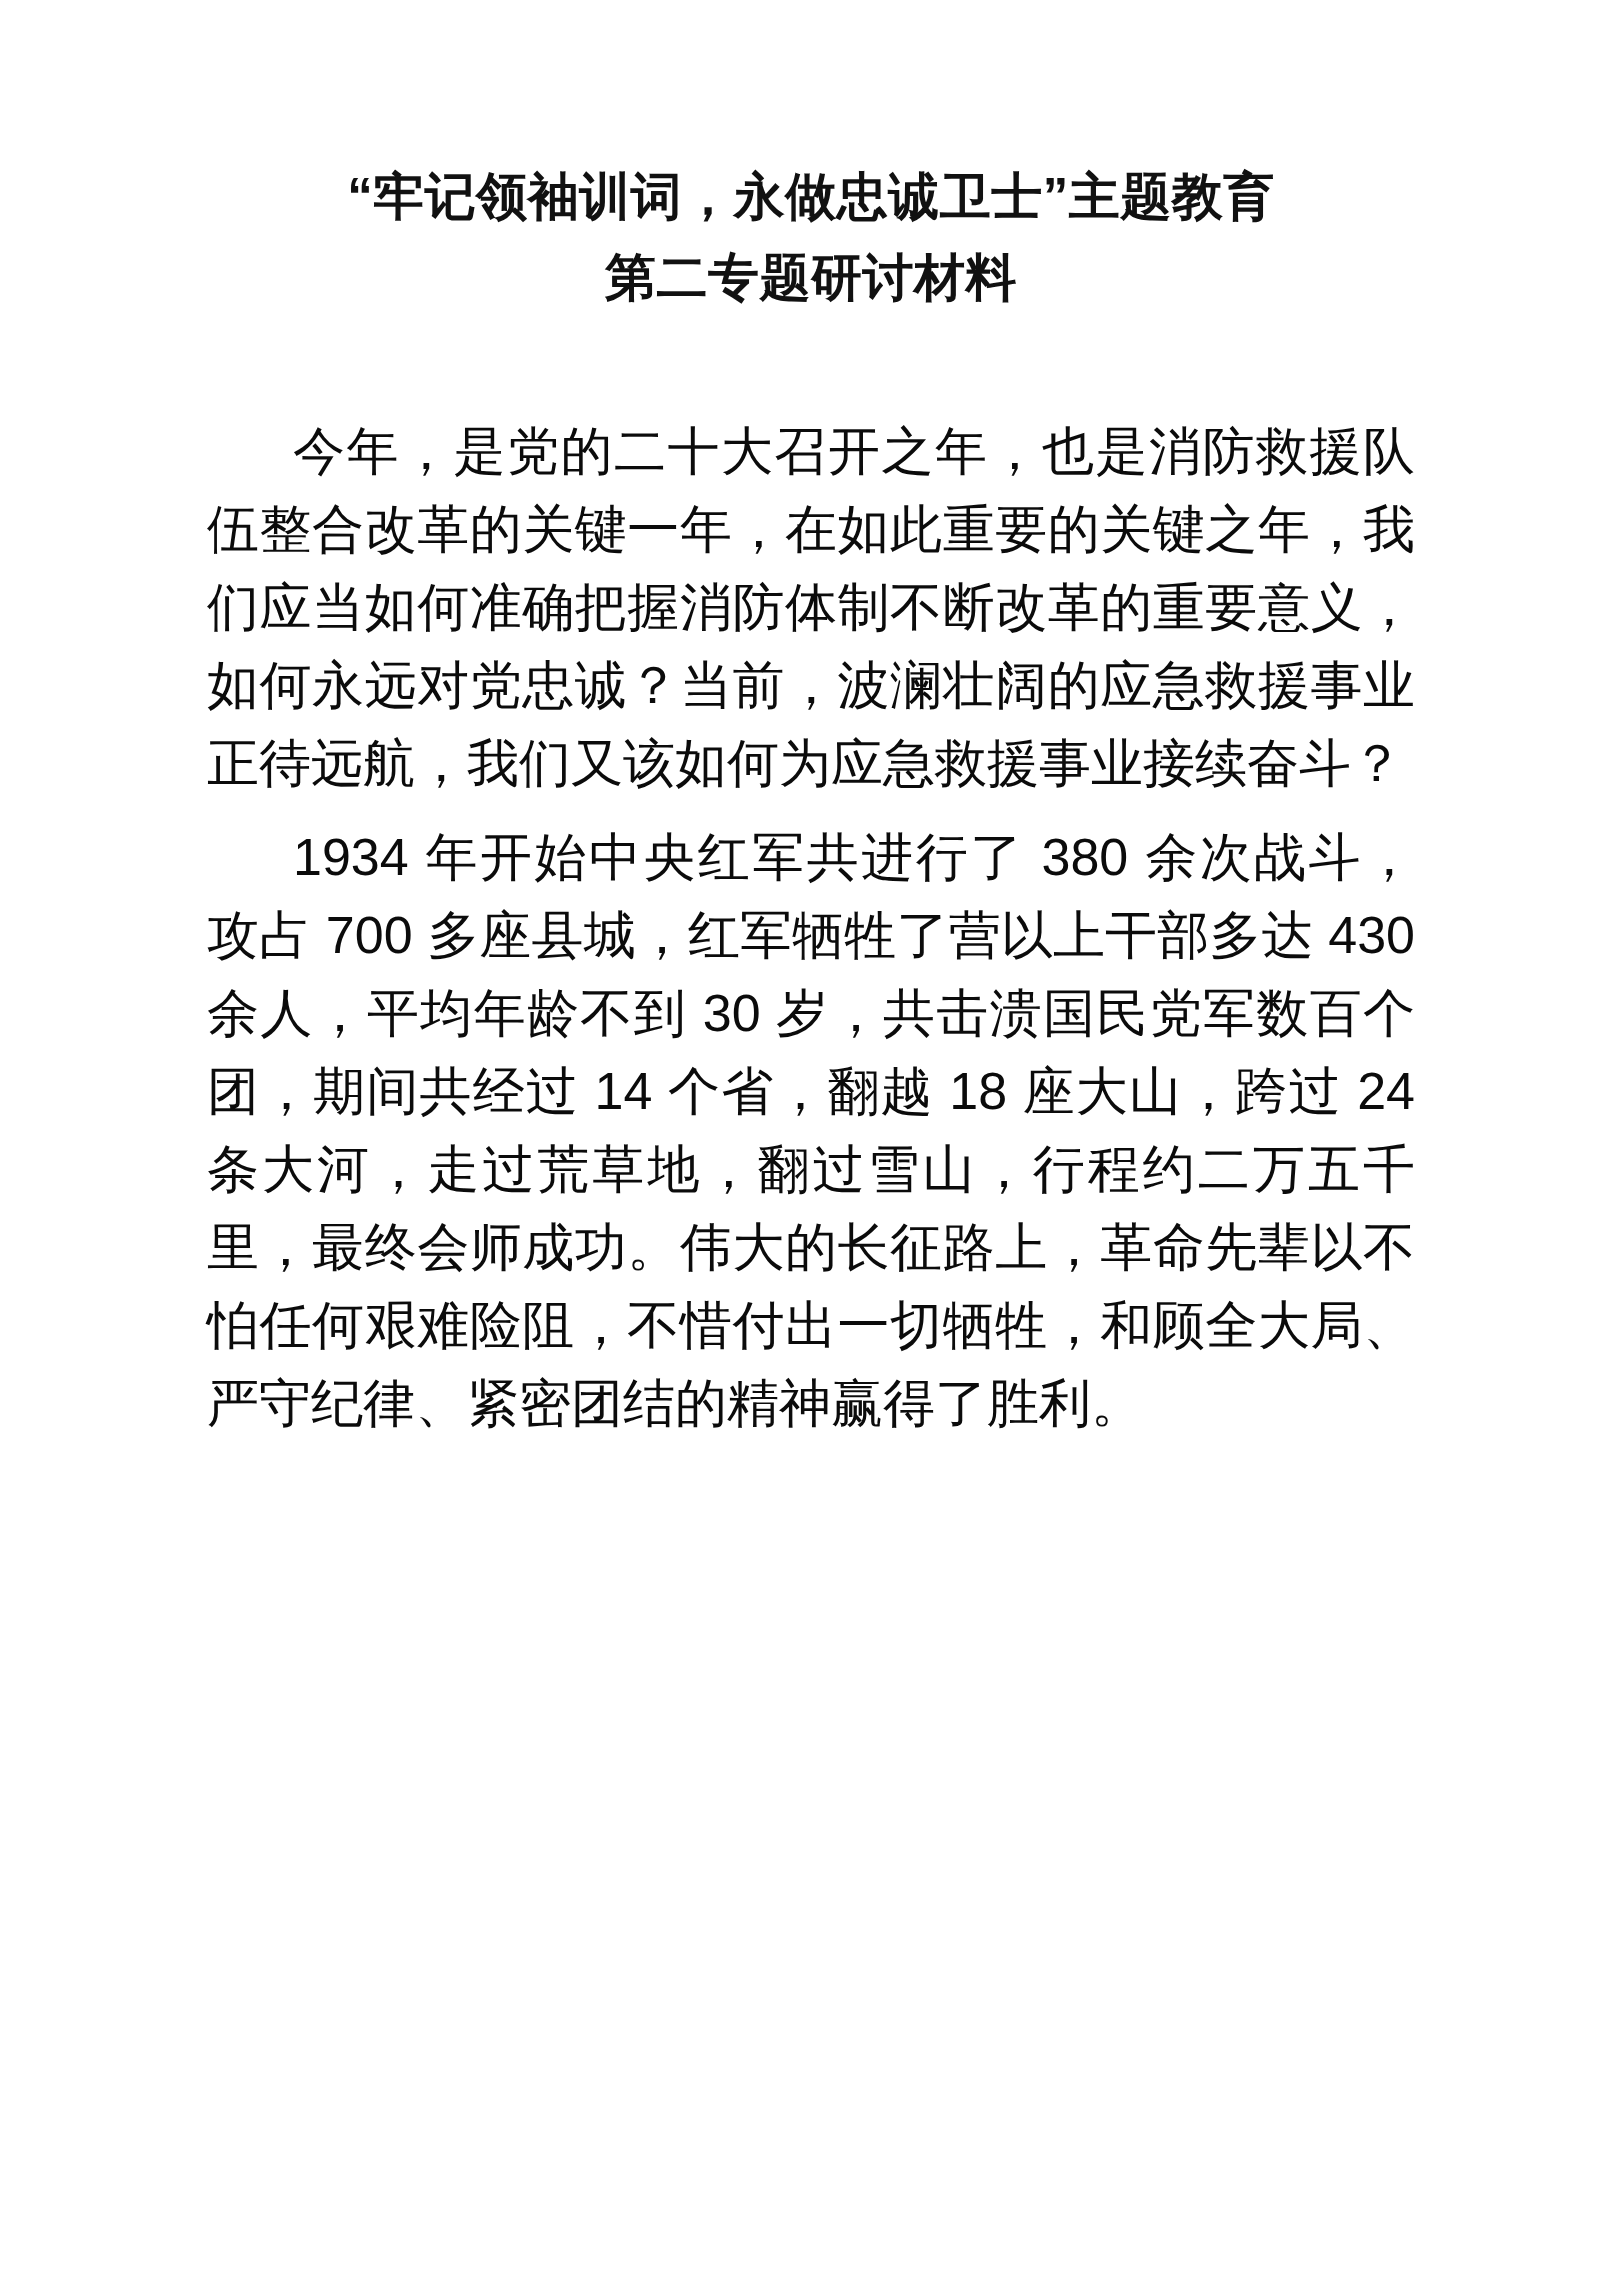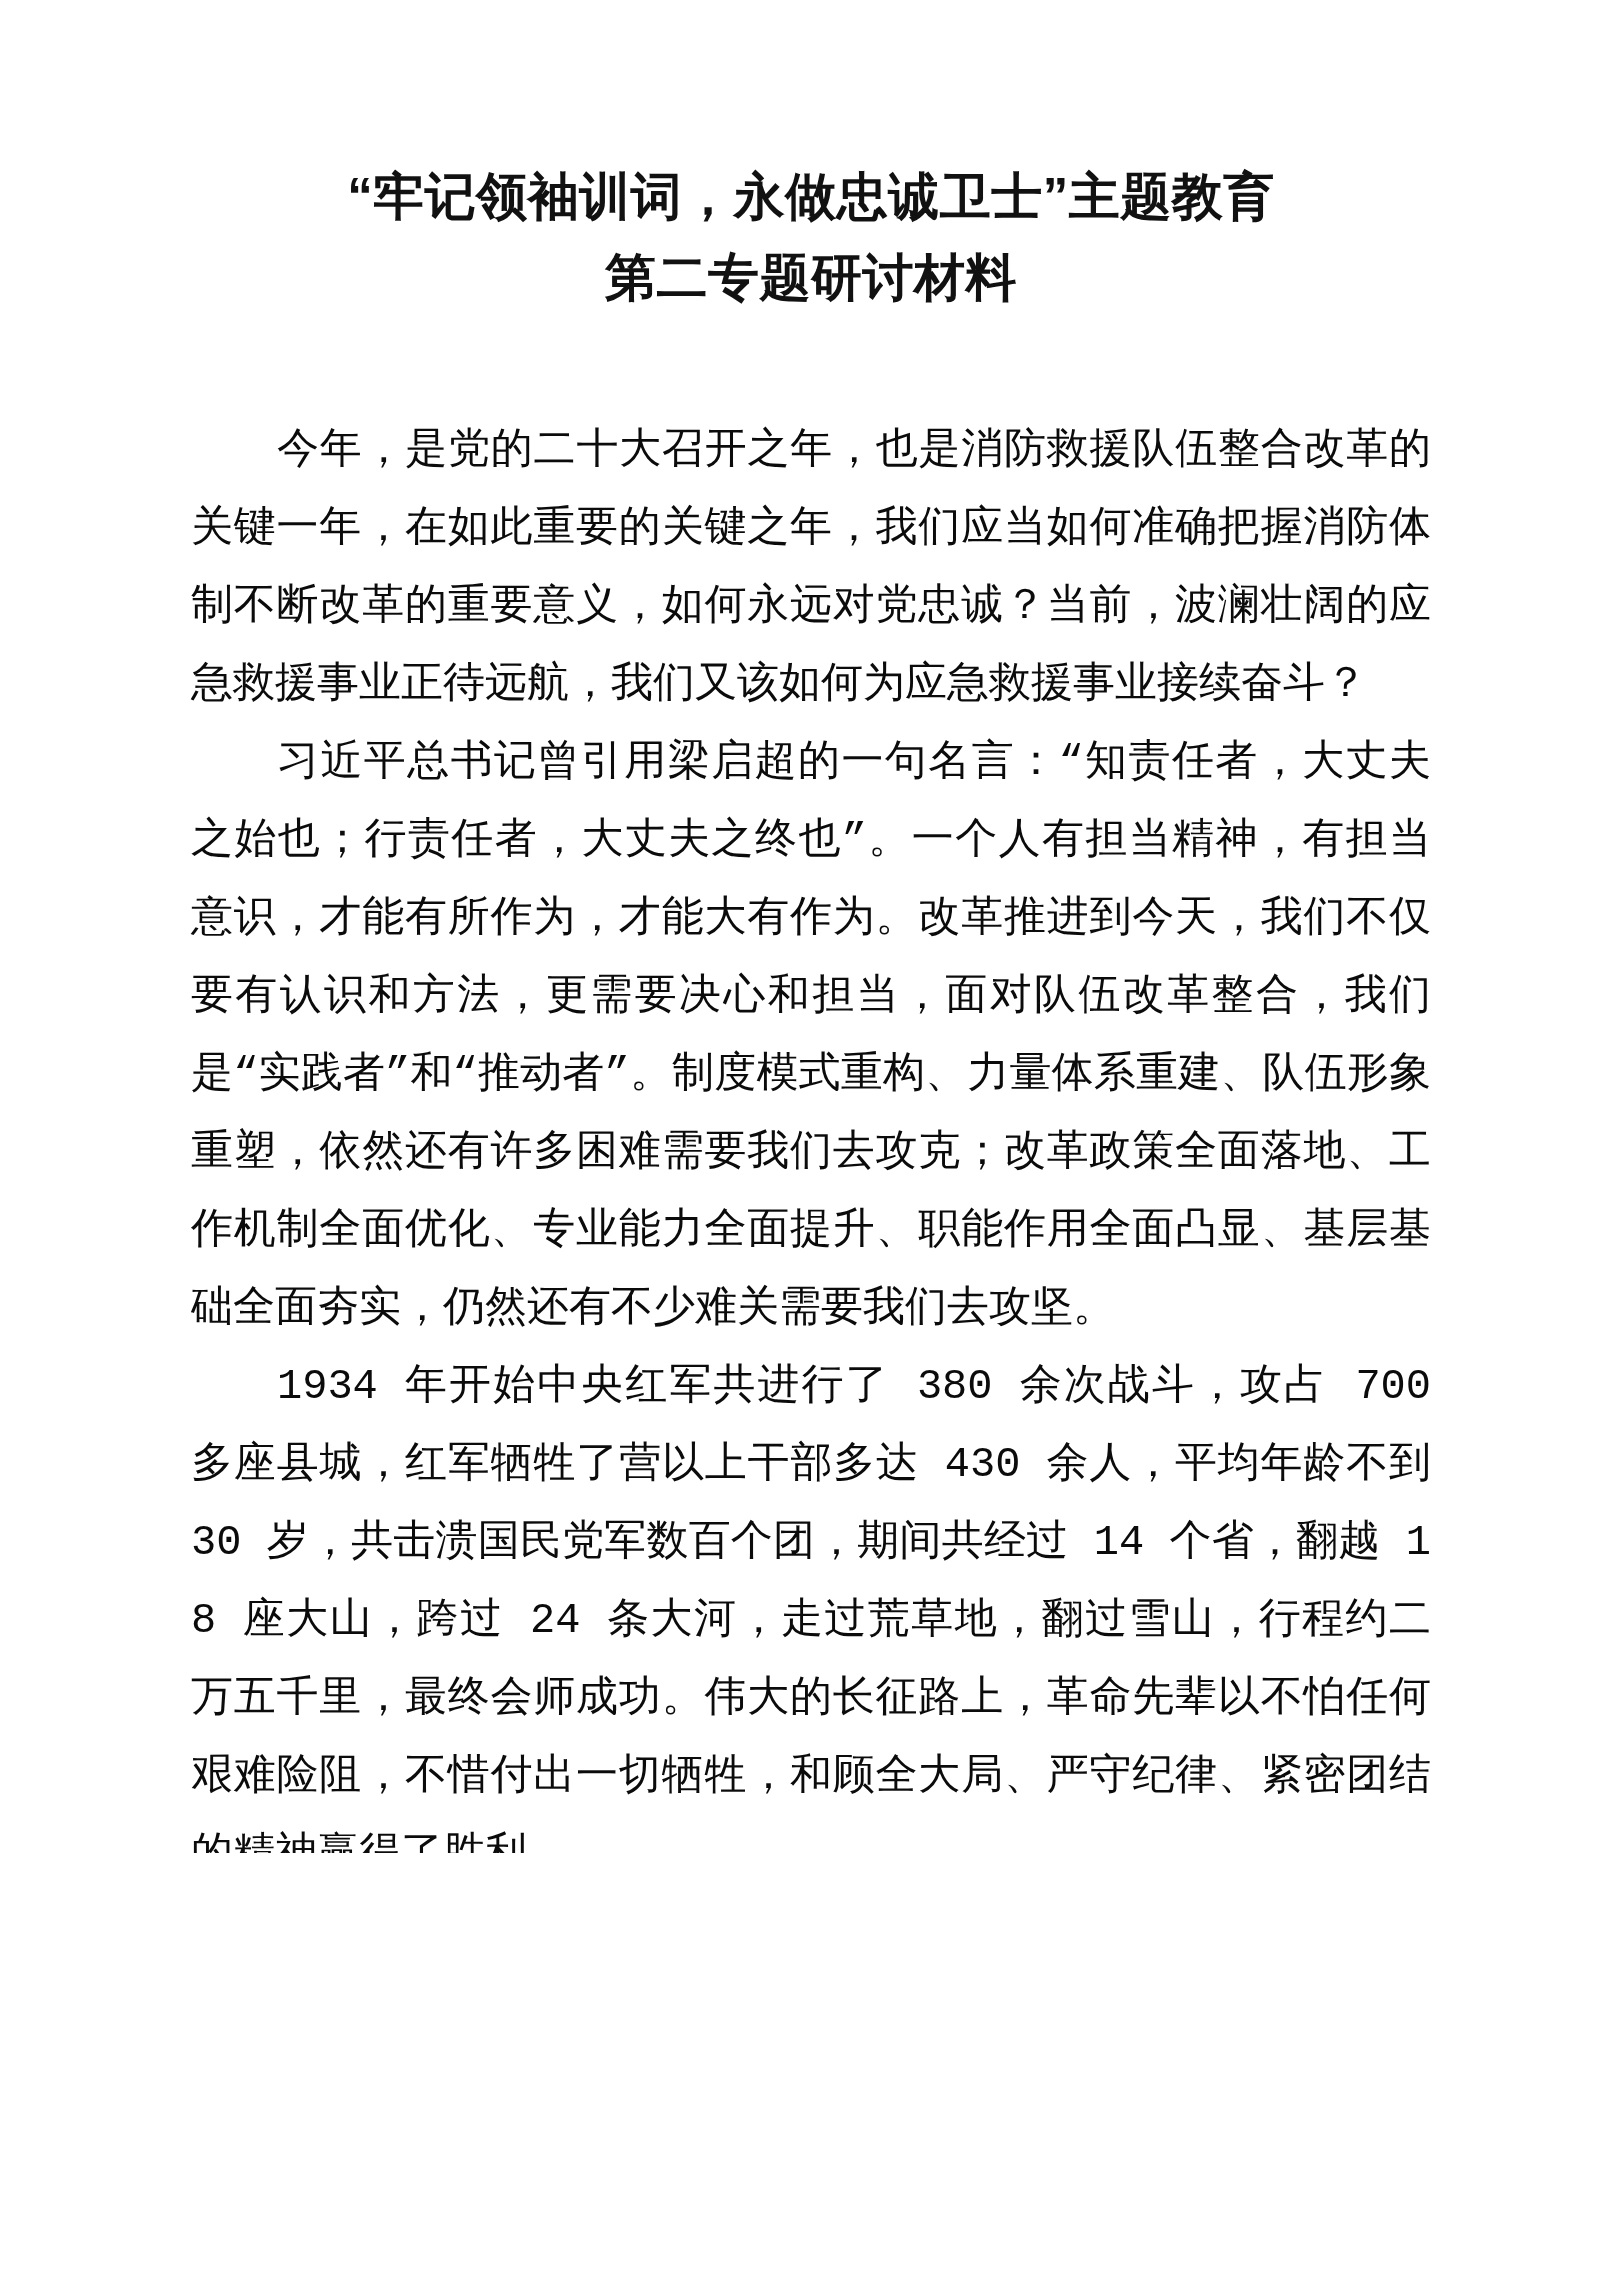--- a/index.html
+++ b/index.html
@@ -34,24 +34,24 @@
     letter-spacing: 0.5px;
     color: #111111;
   }
   .title-line-1 {
     margin-top: 160px;
   }
   .title-line-2 {
     margin-top: 8px;
   }
   .para {
-    margin: 0;
+    margin: 16px;
     padding: 0;
-    font-family: Liberation Mono, monospace;
-    font-size: 42px;
+    font-family: Liberation Sans, sans-serif;
+    font-size: 52px;
     line-height: 78px;
     color: #0b0b0b;
     text-align: justify;
     text-justify: inter-character;
     text-indent: 86px;
     word-break: break-all;
     letter-spacing: 0px;
   }
   .para-1 { margin-top: 98px; }
   .para-2 { margin-top: 0px; }
@@ -64,20 +64,19 @@
 
 <div class="page">
   <div class="doc-body">
 
     <h1 class="doc-title title-line-1">“牢记领袖训词，永做忠诚卫士”主题教育</h1>
 
     <h1 class="doc-title title-line-2">第二专题研讨材料</h1>
 
     <p class="para para-1">今年，是党的二十大召开之年，也是消防救援队伍整合改革的关键一年，在如此重要的关键之年，我们应当如何准确把握消防体制不断改革的重要意义，如何永远对党忠诚？当前，波澜壮阔的应急救援事业正待远航，我们又该如何为应急救援事业接续奋斗？</p>
 
-    <p class="para para-2">习近平总书记曾引用梁启超的一句名言：“知责任者，大丈夫之始也；行责任者，大丈夫之终也”。一个人有担当精神，有担当意识，才能有所作为，才能大有作为。改革推进到今天，我们不仅要有认识和方法，更需要决心和担当，面对队伍改革整合，我们是“实践者”和“推动者”。制度模式重构、力量体系重建、队伍形象重塑，依然还有许多困难需要我们去攻克；改革政策全面落地、工作机制全面优化、专业能力全面提升、职能作用全面凸显、基层基础全面夯实，仍然还有不少难关需要我们去攻坚。</p>
 
     <p class="para para-3">1934 年开始中央红军共进行了 380 余次战斗，攻占 700 多座县城，红军牺牲了营以上干部多达 430 余人，平均年龄不到 30 岁，共击溃国民党军数百个团，期间共经过 14 个省，翻越 18 座大山，跨过 24 条大河，走过荒草地，翻过雪山，行程约二万五千里，最终会师成功。伟大的长征路上，革命先辈以不怕任何艰难险阻，不惜付出一切牺牲，和顾全大局、严守纪律、紧密团结的精神赢得了胜利。</p>
 
 
   </div>
 </div>
 
 
 </body></html>

